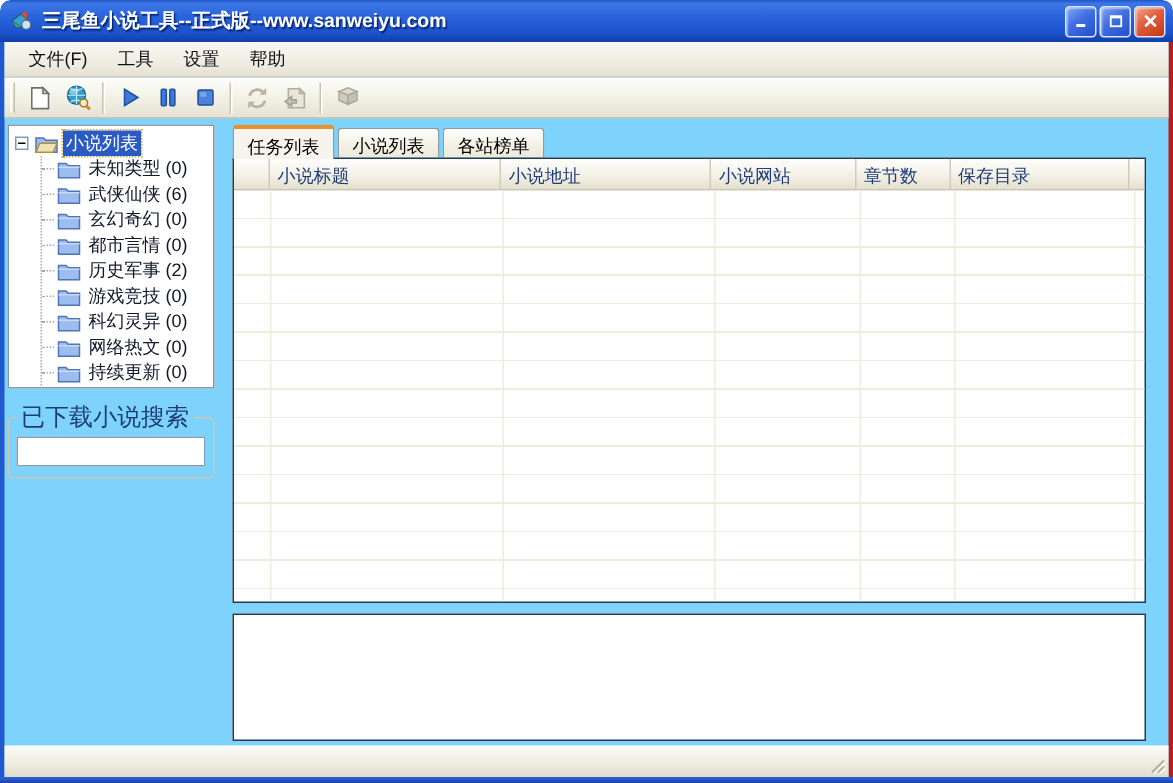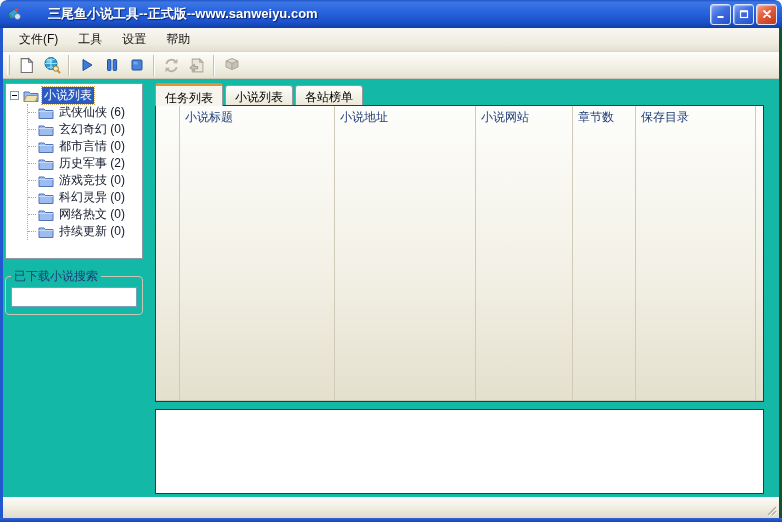--- a/index.html
+++ b/index.html
@@ -16,21 +16,20 @@
     overflow:hidden;
     background:#ece9d8;
   }
   
   .titlebar {
     height:28px; flex:0 0 28px;
     display:flex; align-items:center;
     padding:0 5px 0 6px;
     background:linear-gradient(180deg,#1e55c8 0%,#3d76e4 8%,#2a64dd 40%,#1c52cc 78%,#0f3fa6 100%);
     border-radius:7px 7px 0 0;
-    gap:20px;
   }
   .app-icon { width:17px; height:16px; margin-right:5px; flex:0 0 auto; }
   .title-text {
     flex:1; color:#fff; font-weight:bold; font-size:13px;
     text-shadow:1px 1px 1px #08246b;
     white-space:nowrap; overflow:hidden;
   }
   .win-controls { display:flex; gap:2px; }
   .winbtn {
     width:21px; height:21px; border-radius:3px;
@@ -38,22 +37,22 @@
     display:flex; align-items:center; justify-content:center;
     cursor:pointer;
   }
   .winbtn.blue  { background:linear-gradient(145deg,#86a6f2 0%,#3f6ee2 45%,#2450c8 100%);
                   box-shadow:inset 1px 1px 1px rgba(255,255,255,.45); }
   .winbtn.red   { background:linear-gradient(145deg,#f2a58c 0%,#e25d3c 45%,#bf3916 100%);
                   box-shadow:inset 1px 1px 1px rgba(255,255,255,.45); }
   
   .frame {
     flex:1; display:flex; flex-direction:column;
-    border-left:3px solid #2258cf; border-right:3px solid #14532d;
-    background:#14b8a6; min-height:0;
+    border-left:3px solid #2258cf; border-right:3px solid #b91c1c;
+    background:#7dd3fc; min-height:0;
   }
   .bottom-border { flex:0 0 4px; background:linear-gradient(180deg,#2f63d8,#1a46ad); }
   
   .menubar {
     flex:0 0 23px; display:flex; align-items:center;
     background:linear-gradient(180deg,#f8f7f3 0%,#eeebdf 70%,#e2dfd1 100%);
     border-bottom:1px solid #d8d5c5;
     padding-left:6px;
   }
   .menu-item { padding:3px 10px; cursor:default; color:#111; }
@@ -98,21 +97,21 @@
   .tree-children { margin-left:17px; border-left:1px dotted #a9a9a9; }
   .tree-children .tree-row::before {
     content:""; width:8px; flex:0 0 8px; border-top:1px dotted #a9a9a9; margin-right:2px;
   }
   
   .search-group {
     width:138px; margin:9px 0 0 0;
     border:1px solid #c9c5b2; border-radius:4px;
     padding:2px 5px 7px 5px;
   }
-  .search-group legend { color:#1e3c78; padding:0 3px; font-size:12px; }
+  .search-group legend { color:#1e3c78; padding:0 3px; font-size:16px; }
   .search-input {
     width:100%; height:20px;
     border:1px solid #7f9db9; background:#fff;
     font-family:inherit; font-size:12px; padding:0 3px;
   }
   .splitter { flex:0 0 9px; cursor:col-resize; }
   
   .content { flex:1; display:flex; flex-direction:column; padding-right:15px; min-width:0; }
   .tabstrip { flex:0 0 24px; display:flex; align-items:flex-end; padding-left:2px; }
   .tab {
@@ -125,21 +124,21 @@
   .tab.active {
     height:23px; padding-top:4px;
     border-top:3px solid #e5932f;
     background:#f6f4ec;
     position:relative; z-index:2; margin-bottom:-1px;
     border-radius:3px 3px 0 0;
   }
   .table-panel {
     flex:0 0 297px; margin-left:2px;
     border:1px solid #22394f; background:#fff;
-    display:flex; flex-direction:row; overflow:hidden;
+    display:flex; flex-direction:column; overflow:hidden;
   }
   .table-header {
     flex:0 0 21px; display:flex;
     background:linear-gradient(180deg,#fdfdfb 0%,#f3f1e6 55%,#e4e0ce 100%);
     border-bottom:1px solid #c9c5b2;
     color:#1e3c78;
   }
   .th { padding:3px 5px 0; border-right:1px solid #cfcbb8; overflow:hidden; white-space:nowrap; cursor:default; }
   .table-body {
     flex:1; position:relative;
@@ -274,20 +273,27 @@
         <div class="tree-box">
           <div class="tree-row">
             <span class="expander"></span>
             <svg class="tree-ico" viewBox="0 0 16 14">
               <path d="M1 3 h5 l1.5 1.5 H15 v8 H1 z" fill="#9dbdf0" stroke="#4f74b8"></path>
               <path d="M1 12.5 L3.5 6.5 H15 L12.5 12.5 Z" fill="#f0e2b0" stroke="#b09040"></path>
             </svg>
             <span class="tree-label selected">小说列表</span>
           </div>
           <div class="tree-children">
+            <div class="tree-row">
+              <svg class="tree-ico" viewBox="0 0 16 14">
+                  <path d="M1 3 h5 l1.5 1.5 H15 v8 H1 z" fill="#9dbdf0" stroke="#4f74b8"></path>
+                  <path d="M1 5.5 h14" stroke="#c8daf5"></path>
+                </svg>
+              <span class="tree-label">未知类型 (0)</span>
+            </div>
             <div class="tree-row">
               <svg class="tree-ico" viewBox="0 0 16 14">
                   <path d="M1 3 h5 l1.5 1.5 H15 v8 H1 z" fill="#9dbdf0" stroke="#4f74b8"></path>
                   <path d="M1 5.5 h14" stroke="#c8daf5"></path>
                 </svg>
               <span class="tree-label">武侠仙侠 (6)</span>
             </div>
             <div class="tree-row">
               <svg class="tree-ico" viewBox="0 0 16 14">
                   <path d="M1 3 h5 l1.5 1.5 H15 v8 H1 z" fill="#9dbdf0" stroke="#4f74b8"></path>

